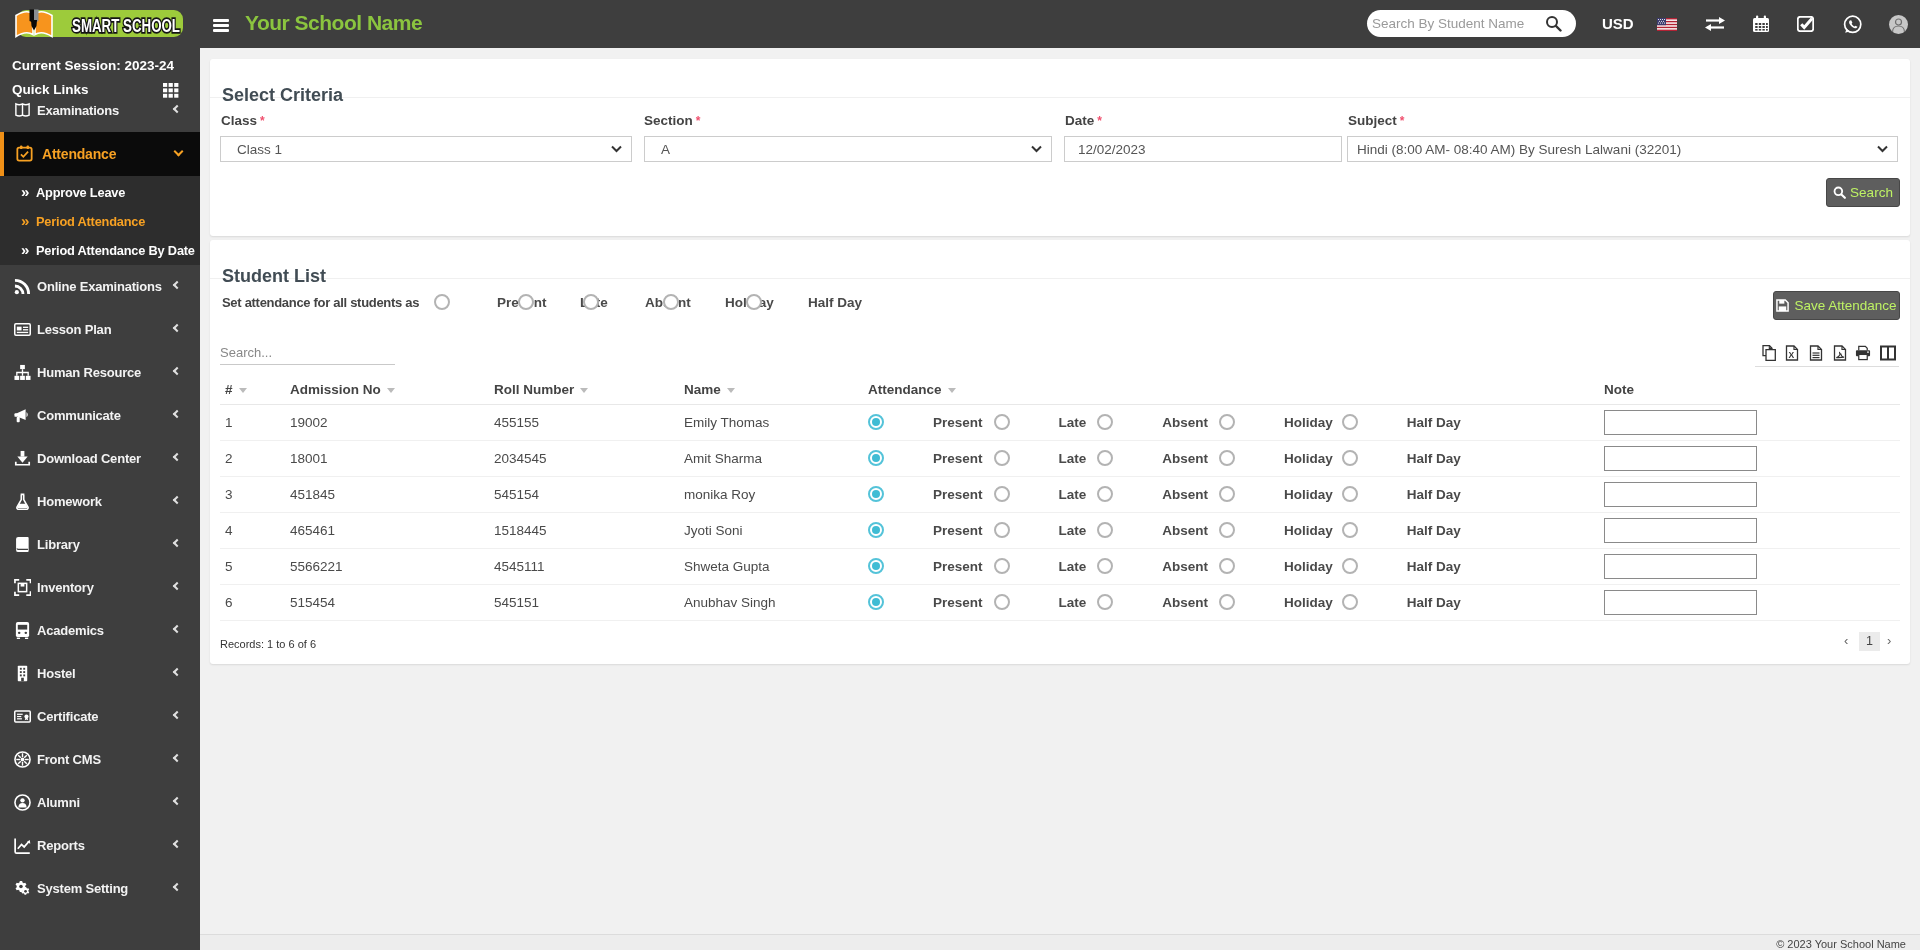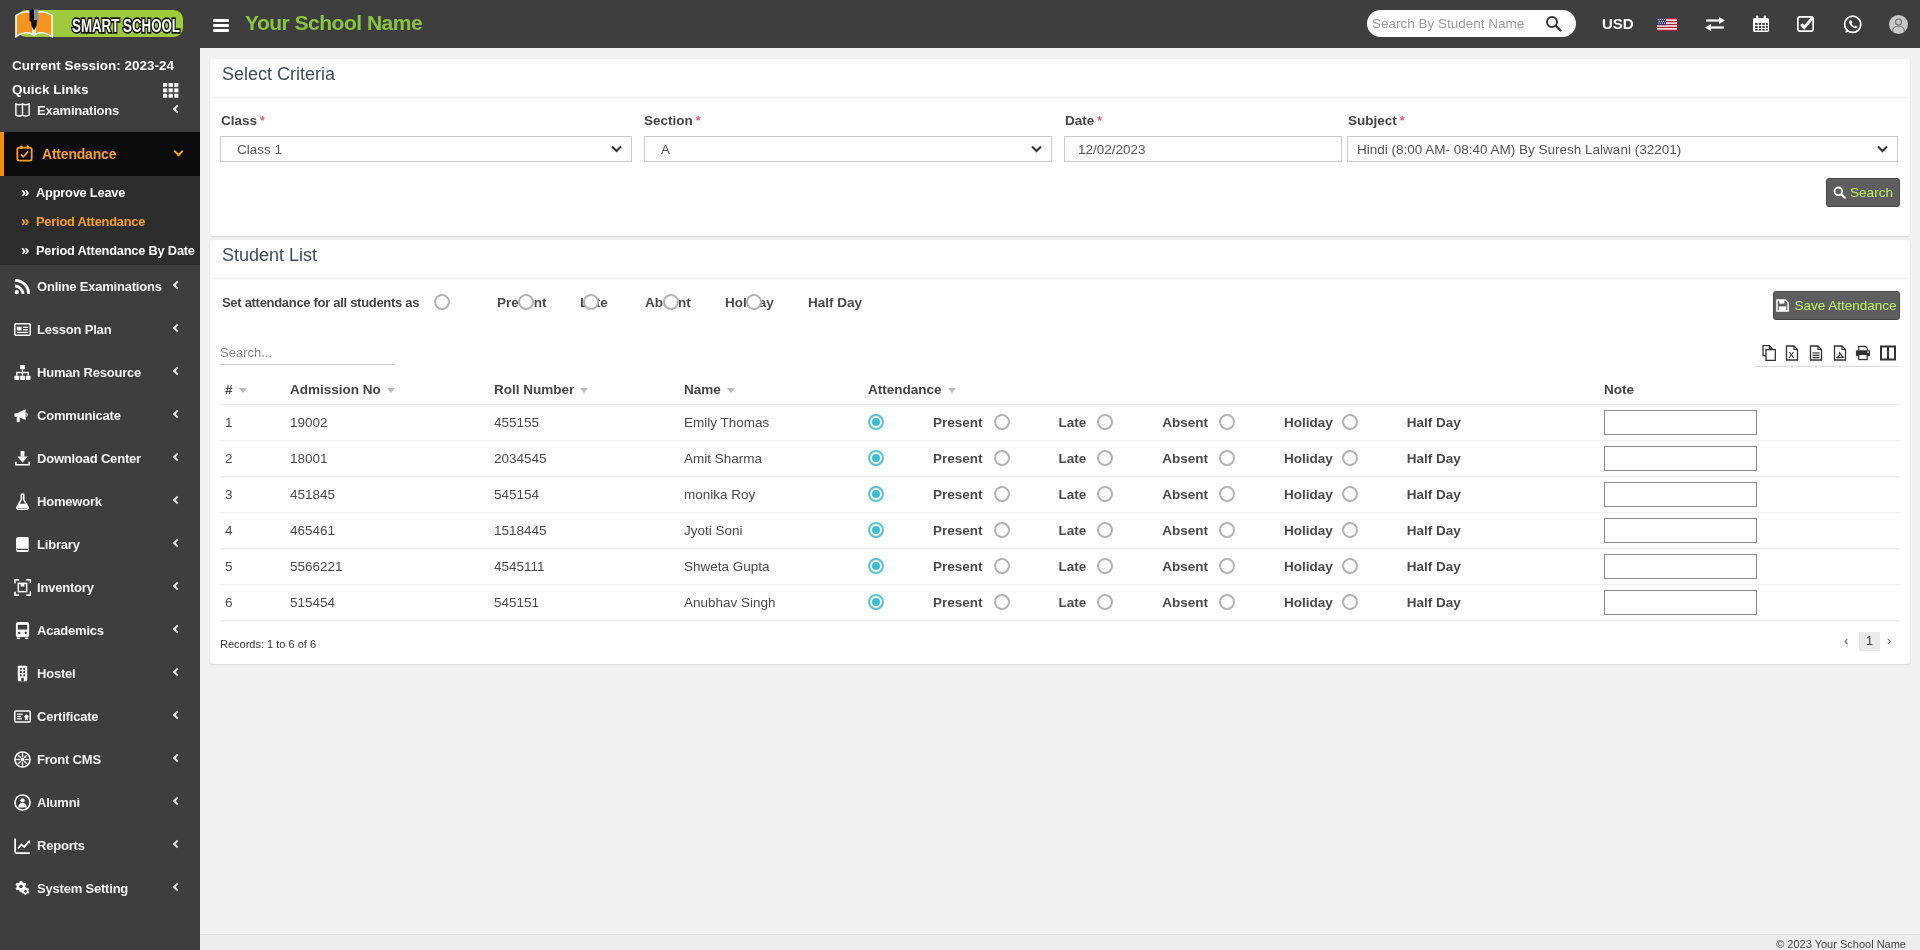--- a/index.html
+++ b/index.html
@@ -34,21 +34,21 @@
 .smi { position:relative; height:29px; white-space:nowrap; }
 .smi .arr { position:absolute; left:21px; top:5px; color:#fff; font-size:15px; font-weight:bold; }
 .smi .tx { position:absolute; left:36px; top:7px; font-size:12.8px; letter-spacing:-0.2px; font-weight:bold; color:#fdfdfd; }
 .smi.on .arr, .smi.on .tx { color:#f7a123; }
 
 #main { position:absolute; left:200px; top:48px; width:1720px; height:902px; background:#f1f1f1; }
 .card { position:absolute; left:10px; width:1700px; background:#fff; border-radius:3px; box-shadow:0 1px 2px rgba(0,0,0,0.10); }
 #card1 { top:11px; height:177px; }
 #card2 { top:192px; height:424px; }
 .cardhead { position:relative; height:39px; border-bottom:1px solid #f0f0f0; }
-.cardhead h2 { position:absolute; left:12px; top:5px; font-size:18px; font-weight:normal; color:#414c54; }
+.cardhead h2 { position:absolute; left:12px; top:26px; font-size:18px; font-weight:bold; color:#414c54; }
 .lbl { position:absolute; font-size:13.5px; font-weight:bold; color:#444; white-space:nowrap; }
 .lbl i { color:#f0506e; font-style:normal; font-size:12px; margin-left:3px; }
 .sel, .inp { position:absolute; height:26px; border:1px solid #ccc; background:#fff; font-size:13.5px; color:#555; }
 .sel span { position:absolute; left:16px; top:5px; }
 .inp span { position:absolute; left:13px; top:5px; }
 .sel svg { position:absolute; right:9px; top:8px; }
 .btn { position:absolute; background:#5e5e5e; border:1px solid #474747; border-radius:3px; color:#bef264; font-size:13.5px; text-align:center; }
 
 .rd { display:inline-block; width:16px; height:16px; border-radius:50%; border:2px solid #b3b3b3; background:#fff; vertical-align:middle; }
 .rd.sel2 { border:2px solid #54c3d9; position:relative; }

